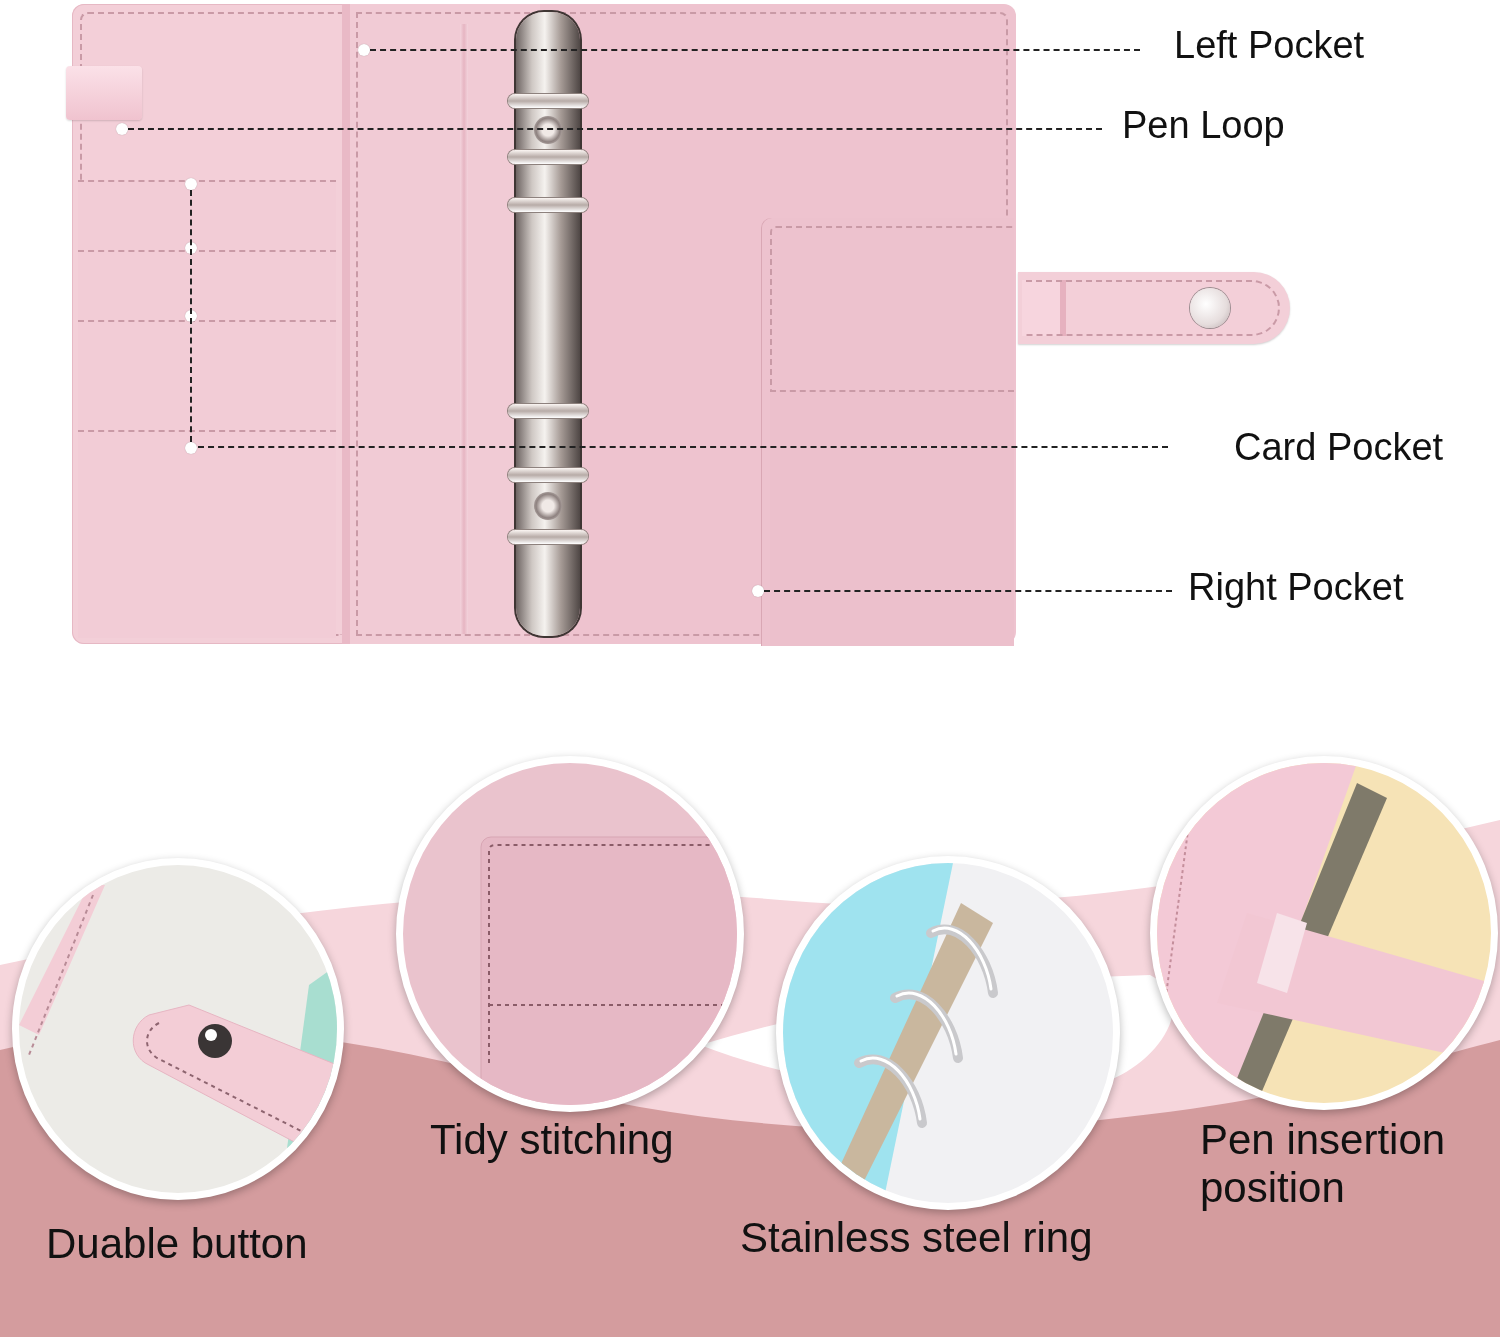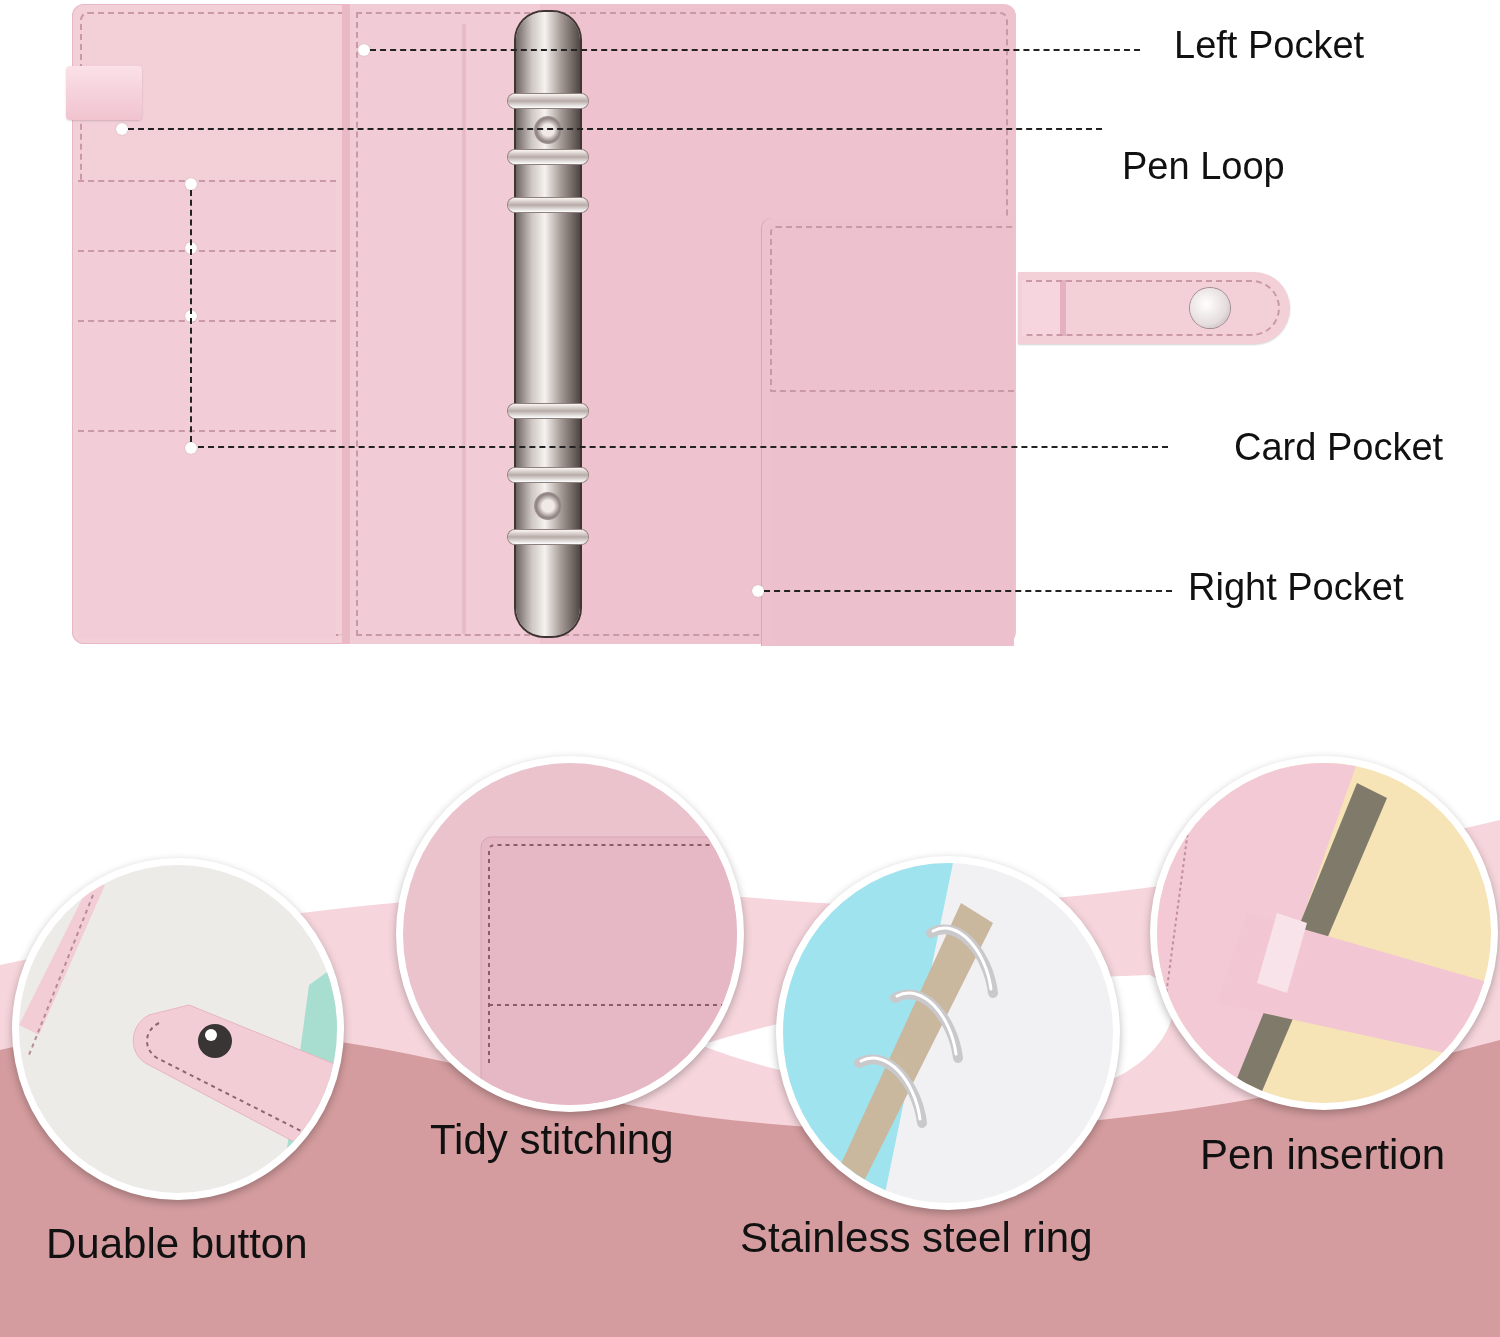--- a/index.html
+++ b/index.html
@@ -84,21 +84,21 @@
     <div class="snap"></div>
   </div>
 </div>
 
 <div class="dot" style="left:358px;top:44px;"></div>
 <div class="callout-line" style="left:370px;top:49px;width:770px;"></div>
 <div class="label" style="left:1174px;top:24px;">Left Pocket</div>
 
 <div class="dot" style="left:116px;top:123px;"></div>
 <div class="callout-line" style="left:128px;top:128px;width:974px;"></div>
-<div class="label" style="left:1122px;top:104px;margin-top:41px;">Pen Loop</div>
+<div class="label" style="left:1122px;top:104px;">Pen Loop</div>
 
 <div class="dot" style="left:185px;top:178px;"></div>
 <div class="dot" style="left:185px;top:242px;"></div>
 <div class="dot" style="left:185px;top:310px;"></div>
 <div class="dot" style="left:185px;top:442px;"></div>
 <div class="callout-vline" style="left:190px;top:190px;height:252px;"></div>
 <div class="callout-line" style="left:198px;top:446px;width:970px;"></div>
 <div class="label" style="left:1186px;top:426px;margin-left:48px;">Card Pocket</div>
 
 <div class="dot" style="left:752px;top:585px;"></div>
@@ -148,15 +148,16 @@
 <div class="circle" style="left:1150px;top:756px;width:334px;height:340px;background:#f6e3b6;">
   <svg width="334" height="340" viewBox="0 0 334 340">
     <path d="M0,0 L40,0 L0,130 Z" fill="#d7d7ec"></path>
     <path d="M30,0 L200,0 L80,340 L0,340 L0,140 Z" fill="#f3c9d6"></path>
     <path d="M200,20 L230,35 L100,340 L70,340 Z" fill="#7f7a6a"></path>
     <path d="M90,150 L334,220 L334,300 L60,240 Z" fill="#f2c7d3"></path>
     <path d="M120,150 L150,160 L130,230 L100,220 Z" fill="#f7e3e9"></path>
     <path d="M40,0 L0,300" stroke="#c48e9b" stroke-width="2" stroke-dasharray="3 3"></path>
   </svg>
 </div>
-<div class="caption" style="left:1200px;top:1116px;width:268px;line-height:48px;margin-top:15px;">
+<div class="caption" style="left:1200px;top:1116px;width:268px;line-height:48px;">
   <div>Pen insertion</div>
+  <div>position</div>
 </div>
 
 </body></html>

